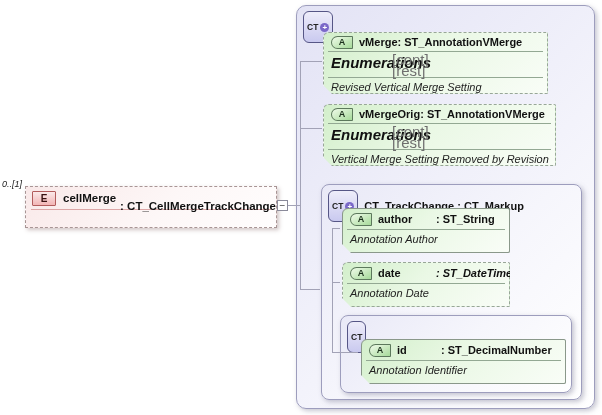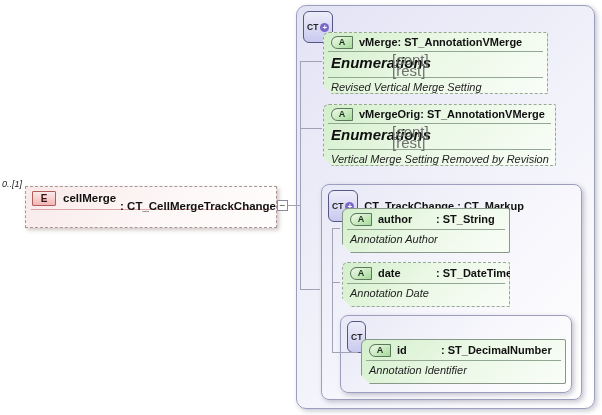--- a/index.html
+++ b/index.html
@@ -148,21 +148,21 @@
           <span class="attr-type" style="margin-left:-6px;">ST_String</span>
         </div>
         <div class="sep"></div>
         <div class="attr-ann">Annotation Author</div>
       </div>
 
       <div class="attr-box optional" style="left:20px; top:77px; width:168px; height:45px;">
         <div class="attr-title">
           <span class="a-icon">A</span>
           <span class="attr-name nw58">date</span>
-          <span class="attr-type" style="margin-left:-6px;">ST_DateTime</span>
+          <span class="attr-type" style="margin-left:-6px;font-style:italic;">ST_DateTime</span>
         </div>
         <div class="sep"></div>
         <div class="attr-ann">Annotation Date</div>
       </div>
 
       <div class="ct inner" style="left:18px; top:130px; width:232px; height:78px; border-radius:8px;">
         <div class="ct-header">
           <span class="ct-icon">
             <span>CT</span>
           </span>

